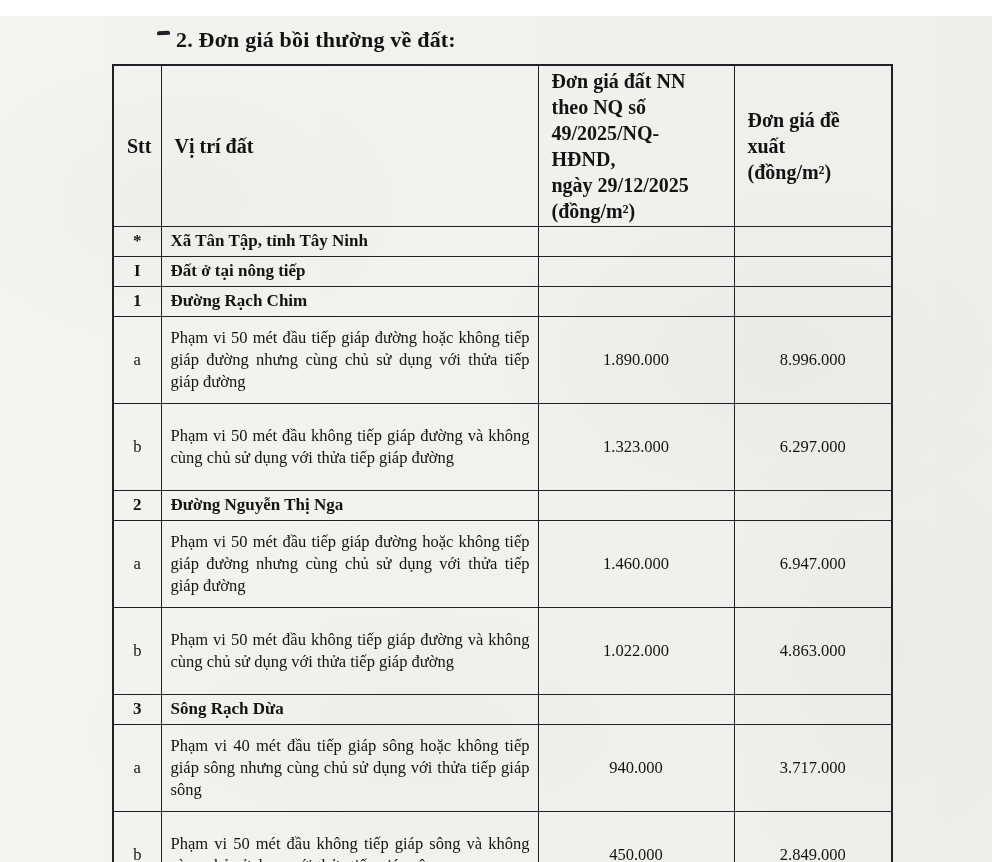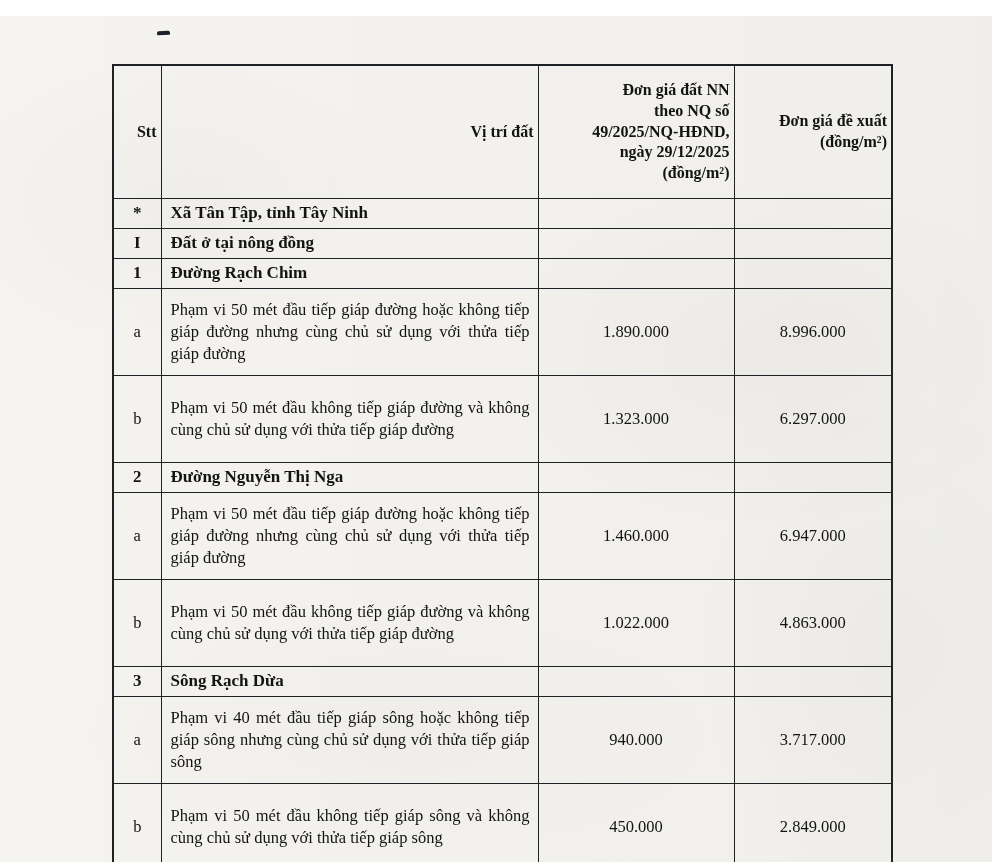--- a/index.html
+++ b/index.html
@@ -53,24 +53,24 @@
     table-layout: fixed;
     background: transparent;
   }
   table.price-table, table.price-table th, table.price-table td {
     border: 1.5px solid #1e2126;
   }
   table.price-table { border-width: 2px; }
 
   th {
     font-weight: bold;
-    font-size: 16px;
-    text-align: right;
+    font-size: 20px;
+    text-align: left;
     vertical-align: middle;
-    padding: 2px 4px;
+    padding: 2px 13px;
     height: 128px;
     line-height: 1.3;
   }
   th.multi { white-space: pre-line; }
 
   td {
     font-size: 16.5px;
     vertical-align: middle;
     padding: 1px 6px;
     line-height: 1.32;
@@ -88,20 +88,21 @@
   tr.r-item td.location { text-align: justify; }
 </style>
 </head>
 <body>
 
 <div class="screen">
   <div class="paper">
     <div class="pen-mark"></div>
   </div>
 
+  <h2 class="title">2. Đơn giá bồi thường về đất:</h2>
 
   <table class="price-table">
     <colgroup>
       <col style="width:48px">
       <col style="width:377px">
       <col style="width:196px">
       <col style="width:158px">
     </colgroup>
     <thead>
       <tr>
@@ -118,21 +119,21 @@
     </thead>
     <tbody id="rows">
         <tr class="r-group bold-label">
           <td class="stt">*</td>
           <td class="location">Xã Tân Tập, tỉnh Tây Ninh</td>
           <td class="nn"></td>
           <td class="proposed"></td>
         </tr>
         <tr class="r-group bold-label">
           <td class="stt">I</td>
-          <td class="location">Đất ở tại nông đồng</td>
+          <td class="location">Đất ở tại nông tiếp</td>
           <td class="nn"></td>
           <td class="proposed"></td>
         </tr>
         <tr class="r-group bold-label">
           <td class="stt">1</td>
           <td class="location">Đường Rạch Chim</td>
           <td class="nn"></td>
           <td class="proposed"></td>
         </tr>
         <tr class="r-item">

